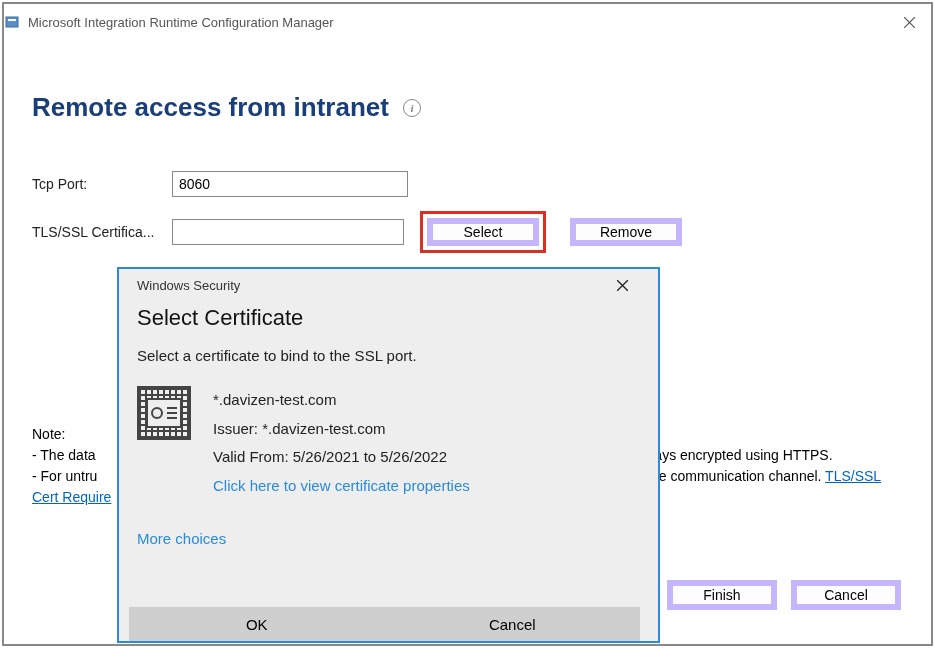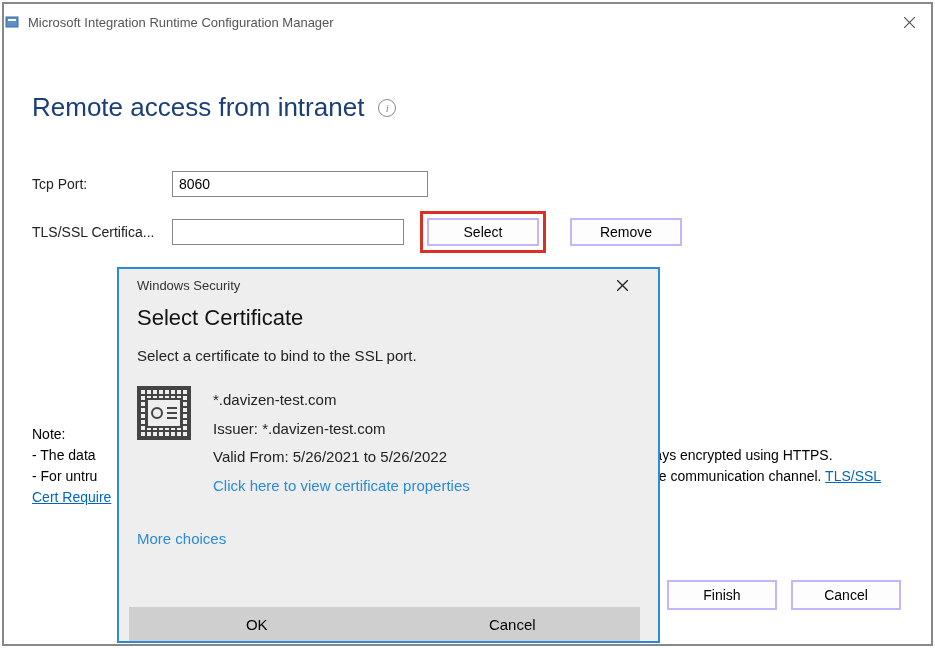--- a/index.html
+++ b/index.html
@@ -36,21 +36,21 @@
     .titlebar .close-btn {
       width: 44px; height: 30px; display:flex; align-items:center; justify-content:center;
       color:#555; font-size:14px;
     }
     .content {
       padding: 10px 28px 0 28px;
     }
     .page-title {
       color: #1a3e7a;
       font-size: 26px;
-      font-weight: 400;
+      font-weight: 700;
       margin: 42px 0 48px 0;
       display:flex;
       align-items:center;
     }
     .info-icon {
       width:18px; height:18px; border:1.5px solid #888; border-radius:50%;
       display:inline-flex; align-items:center; justify-content:center;
       font-size:11px; color:#888; margin-left:14px; font-style: italic; font-family: serif;
     }
     .info-icon-small {
@@ -68,24 +68,24 @@
       font-size: 14px;
       color: #222;
     }
     .text-input {
       border:1px solid #888;
       height:26px;
       padding: 2px 6px;
       font-size: 14px;
       font-family: inherit;
     }
-    .port-input { width: 256px; }
+    .port-input { width: 236px; }
     .cert-input { width: 232px; }
     .btn {
-      border:2px solid #c4b5fd;
+      border:6px solid #c4b5fd;
       background:#fdfdfd;
       height: 28px;
       min-width: 112px;
       font-size: 14px;
       font-family: inherit;
       cursor: pointer;
     }
     .btn-select-wrap {
       border: 3px solid #d93025;
       padding: 4px;

